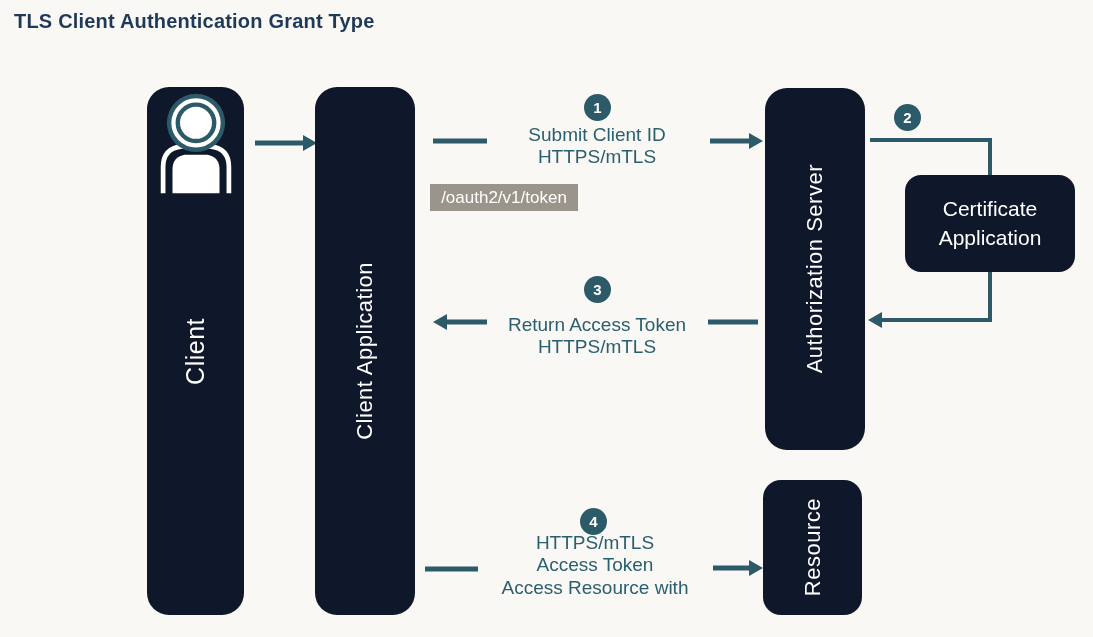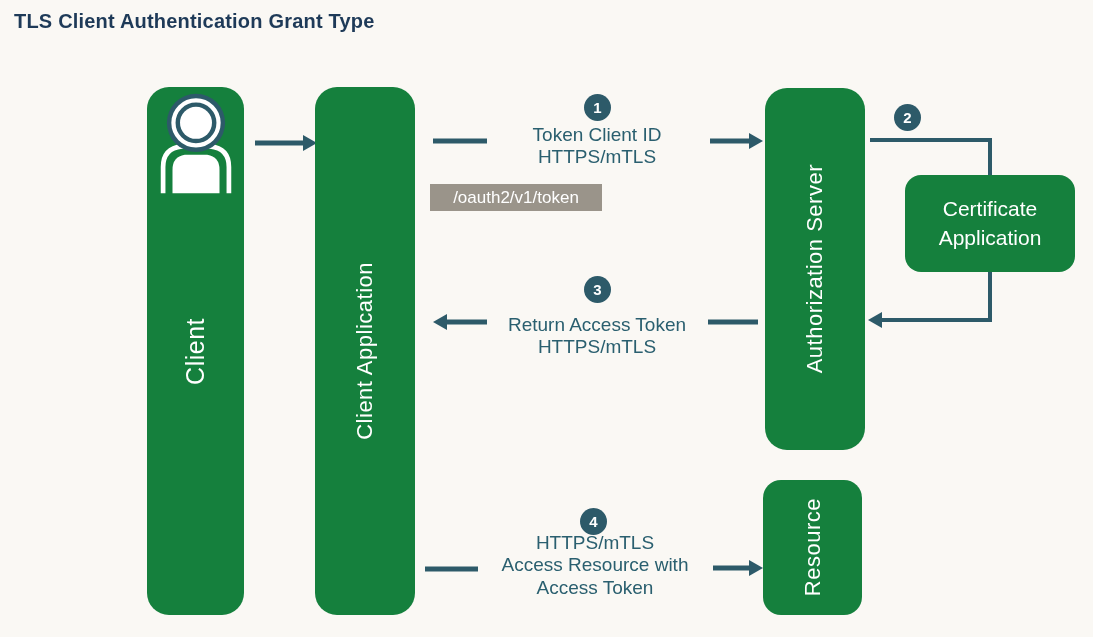--- a/index.html
+++ b/index.html
@@ -16,21 +16,21 @@
     position: absolute;
     left: 14px;
     top: 10px;
     font-size: 20px;
     font-weight: 600;
     color: #1e3a58;
     letter-spacing: 0.2px;
   }
   .node {
     position: absolute;
-    background: #15803d;
+    background: #0f172a;
     border-radius: 22px;
     display: flex;
     align-items: center;
     justify-content: center;
     z-index: 2;
   }
   .vlabel {
     writing-mode: vertical-rl;
     transform: rotate(180deg);
     color: #ffffff;
@@ -97,21 +97,21 @@
     line-height: 1.18;
     z-index: 4;
   }
   #step1-text { left: 477px; top: 124px; }
   #step3-text { left: 477px; top: 314px; }
   #step4-text { left: 475px; top: 532px; }
   #endpoint-badge {
     position: absolute;
     left: 430px;
     top: 184px;
-    width: 172px;
+    width: 148px;
     height: 27px;
     background: #9a948a;
     color: #ffffff;
     font-size: 17px;
     line-height: 27px;
     text-align: center;
     z-index: 4;
   }
 </style>
 </head>
@@ -182,30 +182,30 @@
     <div>Certificate</div>
     <div>Application</div>
   </div>
 
   <div class="badge" id="badge-1">1</div>
   <div class="badge" id="badge-2">2</div>
   <div class="badge" id="badge-3">3</div>
   <div class="badge" id="badge-4">4</div>
 
   <div class="step-text" id="step1-text">
-    <div>Token Client ID</div>
+    <div>Submit Client ID</div>
     <div>HTTPS/mTLS</div>
   </div>
 
   <div class="step-text" id="step3-text">
     <div>Return Access Token</div>
     <div>HTTPS/mTLS</div>
   </div>
 
   <div class="step-text" id="step4-text">
     <div>HTTPS/mTLS</div>
+    <div>Access Token</div>
     <div>Access Resource with</div>
-    <div>Access Token</div>
   </div>
 
   <div id="endpoint-badge">/oauth2/v1/token</div>
 
 </div>
 
 </body></html>

